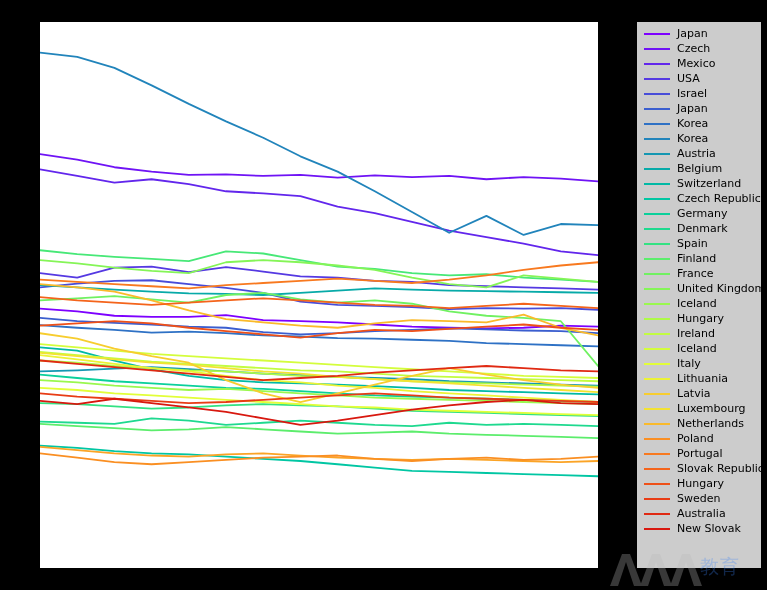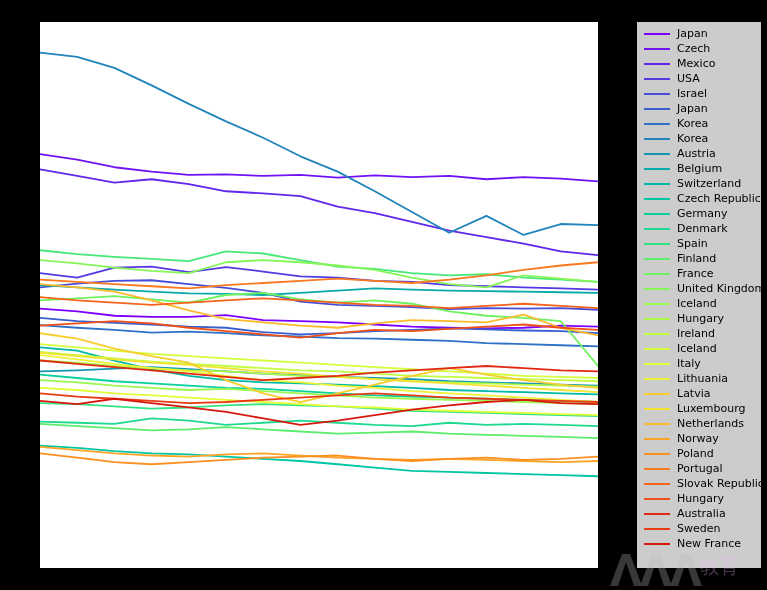--- a/index.html
+++ b/index.html
@@ -78,21 +78,21 @@
     height: 50px;
     pointer-events: none;
     opacity: 0.30;
   }
   #watermark-text {
     position: absolute;
     left: 96px;
     top: 14px;
     font-family: "DejaVu Sans", sans-serif;
     font-size: 19px;
-    color: #f0abfc;
+    color: #3b82f6;
     letter-spacing: 1px;
   }
 </style>
 </head>
 <body>
 
 <div id="figure">
 
   <div id="plot-area">
     <svg id="plot-svg" viewBox="0 0 558 546" preserveAspectRatio="none">
@@ -238,50 +238,46 @@
       </div>
       <div class="legend-row">
         <span class="legend-swatch" style="border-top-color: rgb(243, 226, 50);"></span>
         <span class="legend-label">Luxembourg</span>
       </div>
       <div class="legend-row">
         <span class="legend-swatch" style="border-top-color: rgb(250, 186, 42);"></span>
         <span class="legend-label">Netherlands</span>
       </div>
       <div class="legend-row">
-        <span class="legend-swatch" style="border-top-color: rgb(251, 164, 38);"></span>
-        <span class="legend-label">Norway</span>
-      </div>
-      <div class="legend-row">
         <span class="legend-swatch" style="border-top-color: rgb(250, 143, 34);"></span>
         <span class="legend-label">Poland</span>
       </div>
       <div class="legend-row">
         <span class="legend-swatch" style="border-top-color: rgb(248, 121, 31);"></span>
         <span class="legend-label">Portugal</span>
       </div>
       <div class="legend-row">
         <span class="legend-swatch" style="border-top-color: rgb(244, 100, 27);"></span>
         <span class="legend-label">Slovak Republic</span>
       </div>
       <div class="legend-row">
         <span class="legend-swatch" style="border-top-color: rgb(239, 80, 24);"></span>
         <span class="legend-label">Hungary</span>
       </div>
       <div class="legend-row">
+        <span class="legend-swatch" style="border-top-color: rgb(232, 60, 21);"></span>
+        <span class="legend-label">Sweden</span>
+      </div>
+      <div class="legend-row">
         <span class="legend-swatch" style="border-top-color: rgb(224, 41, 18);"></span>
         <span class="legend-label">Australia</span>
       </div>
       <div class="legend-row">
-        <span class="legend-swatch" style="border-top-color: rgb(232, 60, 21);"></span>
-        <span class="legend-label">Sweden</span>
-      </div>
-      <div class="legend-row">
         <span class="legend-swatch" style="border-top-color: rgb(216, 24, 15);"></span>
-        <span class="legend-label">New France</span>
+        <span class="legend-label">New Slovak</span>
       </div>
     </div>
 
   <div id="watermark">
     <svg width="163" height="50" viewBox="0 0 163 50">
       <g fill="#b9b9b9">
         <path d="M6 46 L18 14 L26 14 L38 46 L30 46 L22 22 L14 46 Z"></path>
         <path d="M36 46 L48 14 L56 14 L68 46 L60 46 L52 22 L44 46 Z"></path>
         <path d="M66 46 L78 14 L86 14 L98 46 L90 46 L82 22 L74 46 Z"></path>
       </g>

